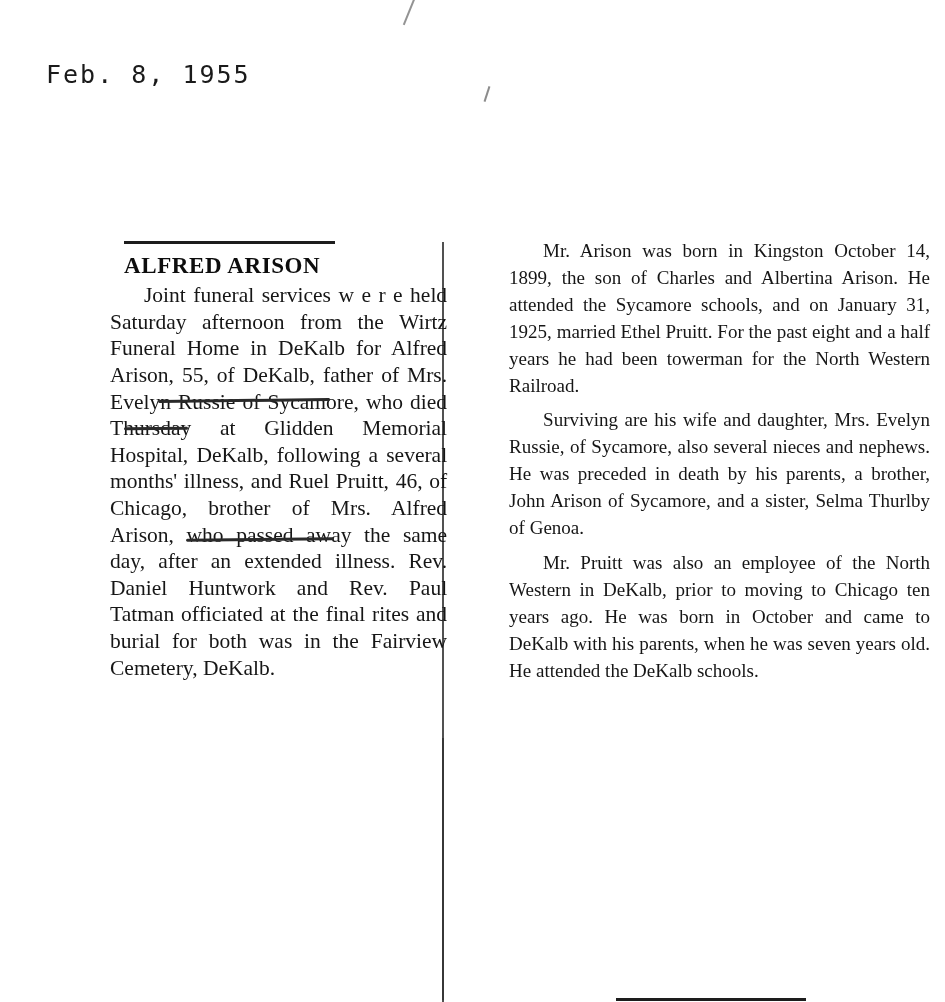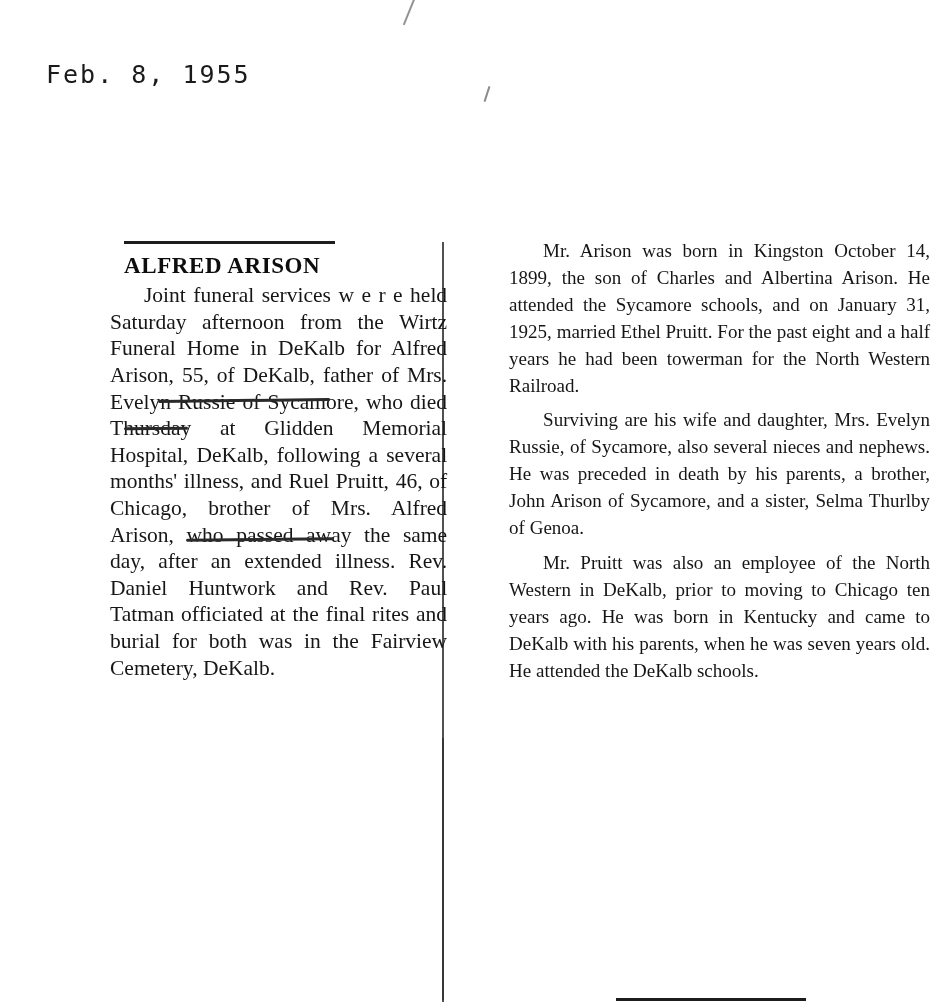--- a/index.html
+++ b/index.html
@@ -180,19 +180,19 @@
       <p class="para">Joint funeral services w e r e held Saturday afternoon from the Wirtz Funeral Home in DeKalb for Alfred Arison, 55, of DeKalb, father of Mrs. Evelyn Russie of Sycamore, who died Thursday at Glidden Memorial Hospital, DeKalb, following a several months' illness, and Ruel Pruitt, 46, of Chicago, brother of Mrs. Alfred Arison, who passed away the same day, after an extended illness. Rev. Daniel Huntwork and Rev. Paul Tatman officiated at the final rites and burial for both was in the Fairview Cemetery, DeKalb.</p>
 
       <div class="underline-mark ul-1"></div>
       <div class="underline-mark ul-2"></div>
       <div class="underline-mark ul-3"></div>
     </div>
 
     <div class="col col-right">
       <p class="para">Mr. Arison was born in Kingston October 14, 1899, the son of Charles and Albertina Arison. He attended the Sycamore schools, and on January 31, 1925, married Ethel Pruitt. For the past eight and a half years he had been towerman for the North Western Railroad.</p>
       <p class="para">Surviving are his wife and daughter, Mrs. Evelyn Russie, of Sycamore, also several nieces and nephews. He was preceded in death by his parents, a brother, John Arison of Sycamore, and a sister, Selma Thurlby of Genoa.</p>
-      <p class="para semi-faded">Mr. Pruitt was also an employee of the North Western in DeKalb, prior to moving to Chicago ten years ago. He was born in Kentucky and came to DeKalb with his parents, when he was seven years old. He attended the DeKalb schools.</p>
+      <p class="para semi-faded">Mr. Pruitt was also an employee of the North Western in DeKalb, prior to moving to Chicago ten years ago. He was born in October and came to DeKalb with his parents, when he was seven years old. He attended the DeKalb schools.</p>
     </div>
 
   </div>
 
   <div class="rule-bottom"></div>
 </div>
 
 </body></html>

